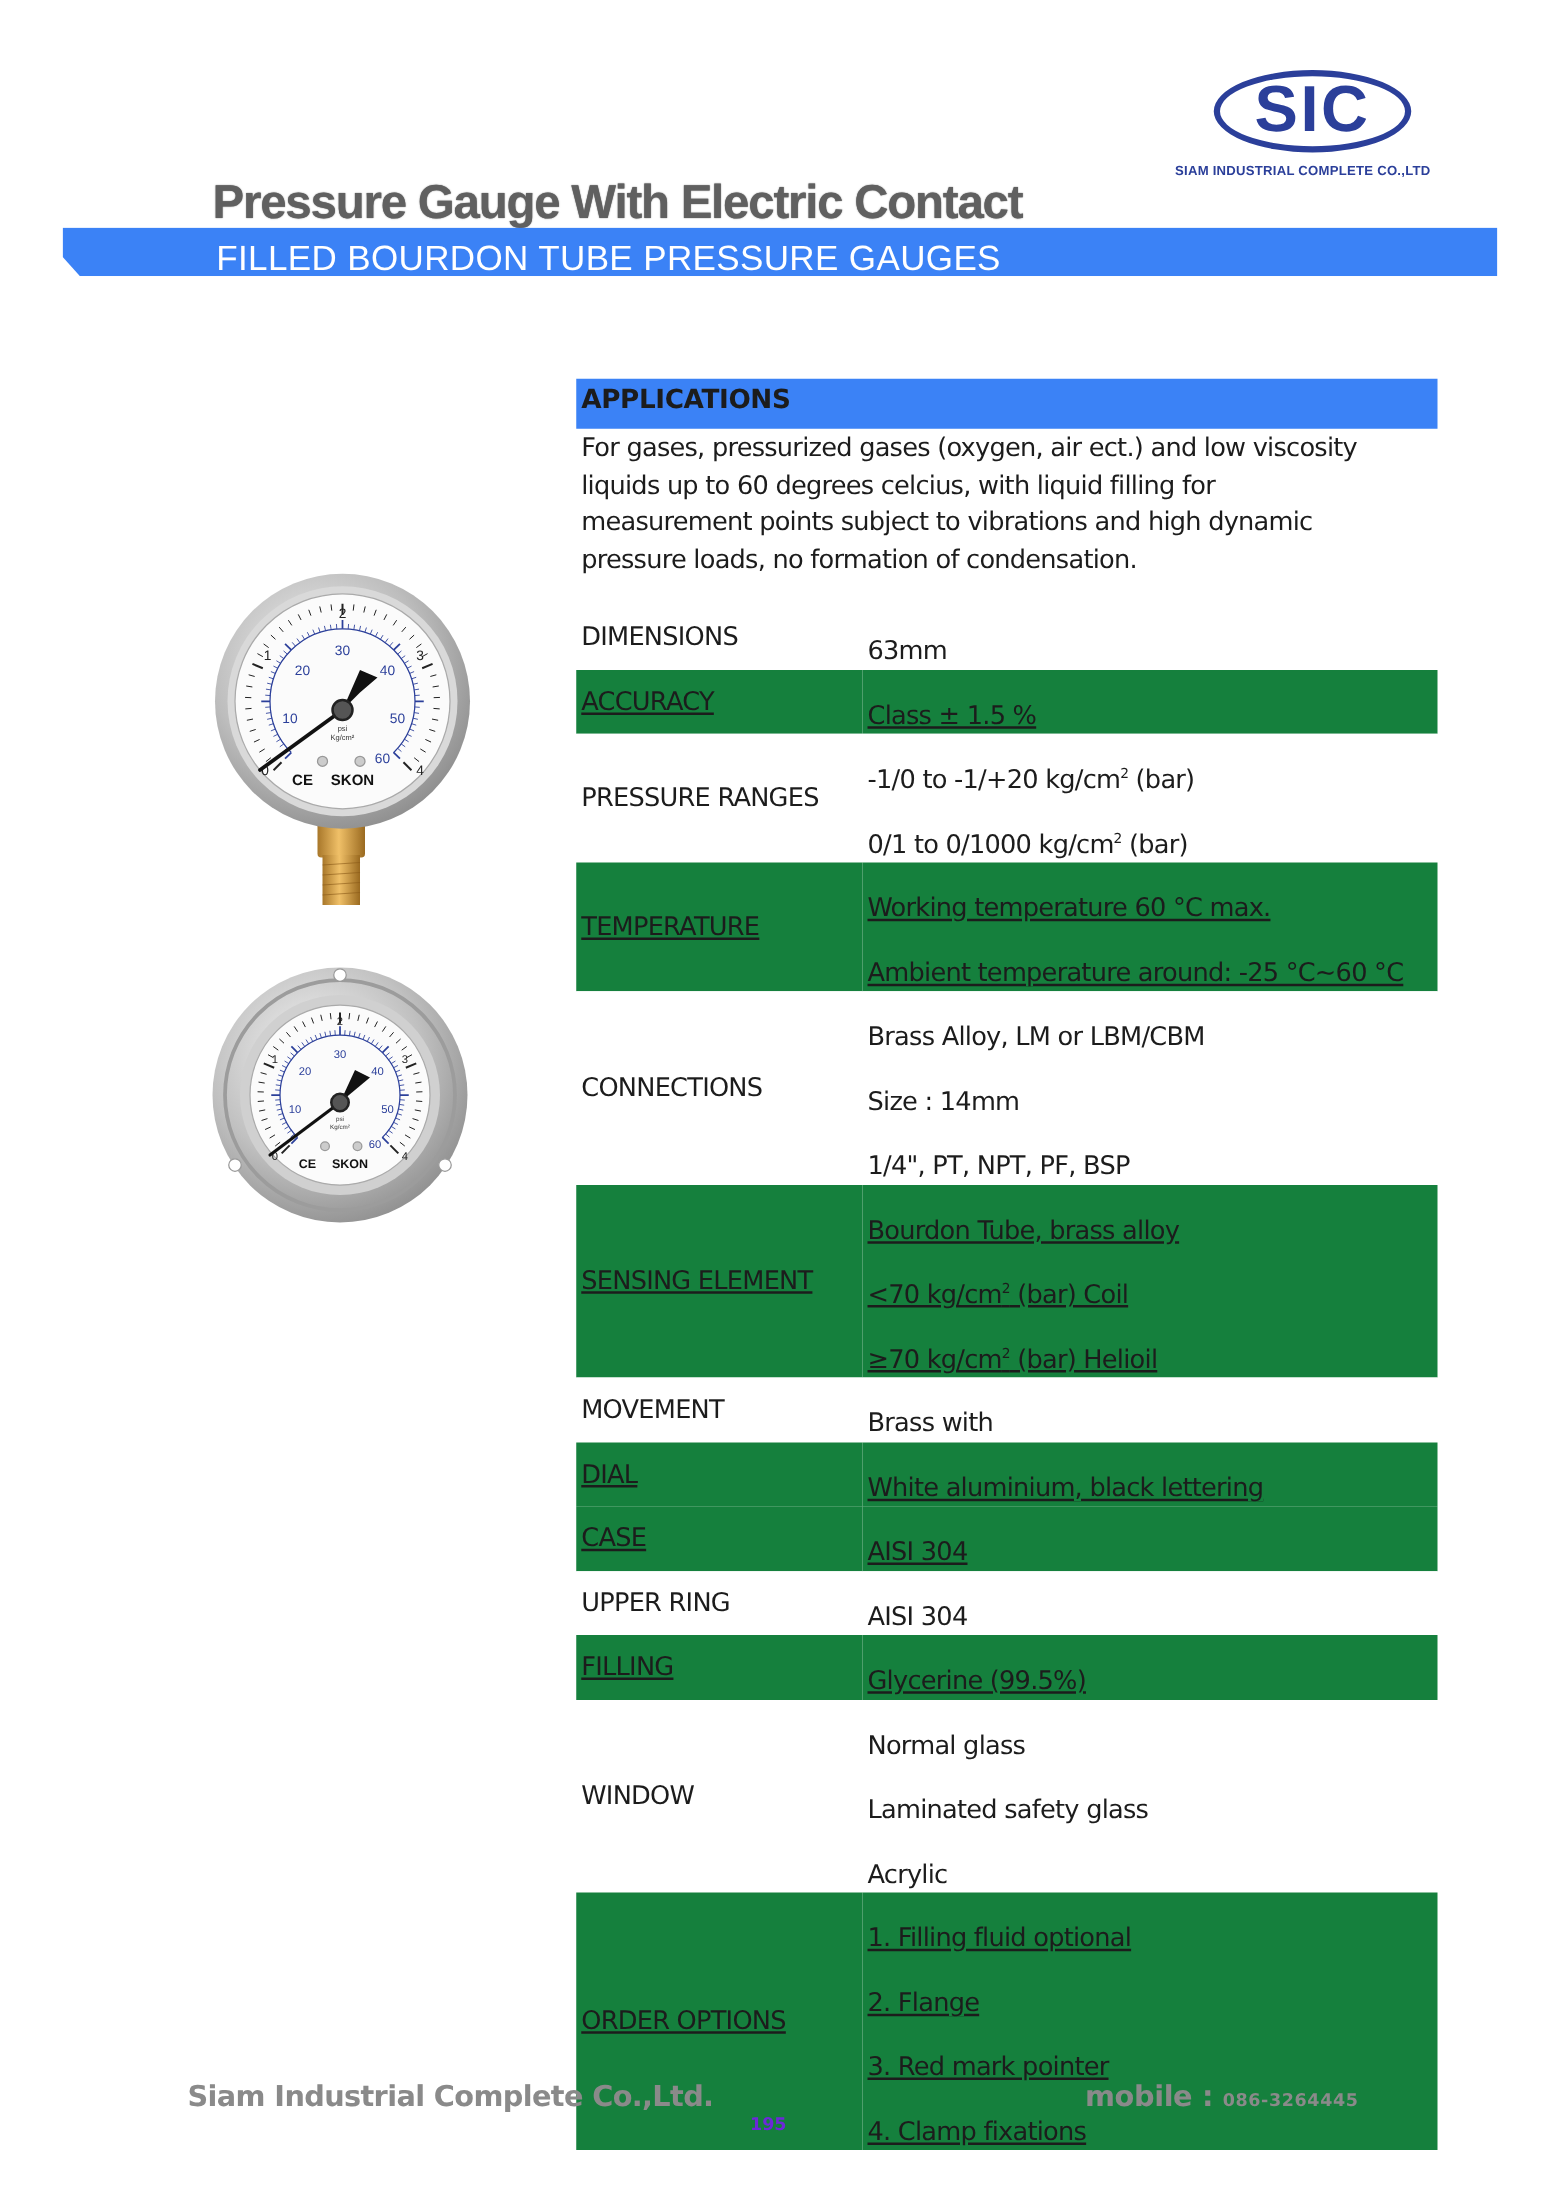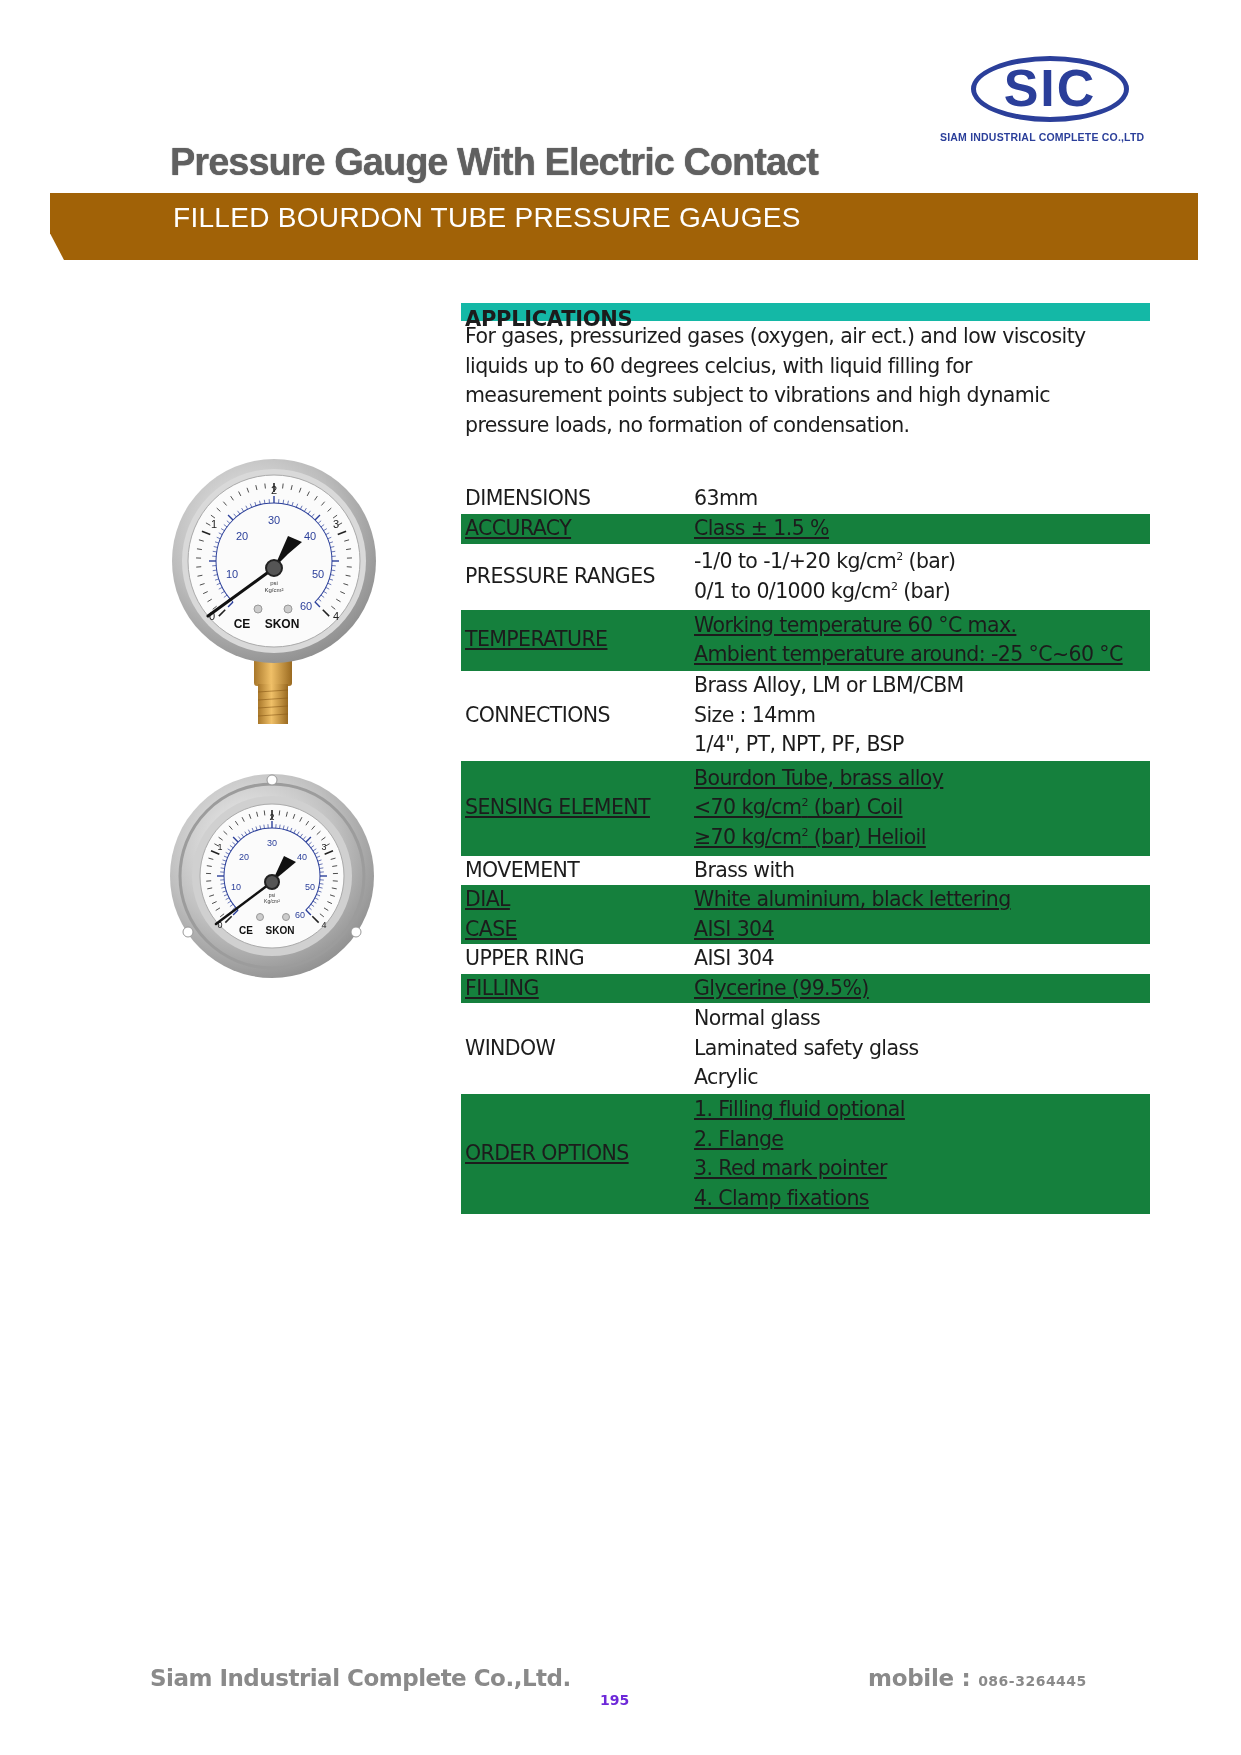--- a/index.html
+++ b/index.html
@@ -17,45 +17,45 @@
               font-family: "Liberation Sans", sans-serif; font-weight: bold; font-size: 10.5px;
               color: #2b3f9a; letter-spacing: 0.2px; white-space: nowrap; }
 
   
   .page-title { position: absolute; left: 170px; top: 140px;
                 font-family: "Liberation Sans", sans-serif; font-weight: bold; font-size: 38px;
                 color: #606060; letter-spacing: -1px; white-space: nowrap; line-height: 44px;
                 text-shadow: 0 0 1px #555; }
 
   
-  .banner { position: absolute; left: 50px; top: 193px; width: 1148px; height: 67px;
-            background: #a16207;
+  .banner { position: absolute; left: 50px; top: 182px; width: 1148px; height: 39px;
+            background: #3b82f6;
             clip-path: polygon(0 0, 100% 0, 100% 100%, 14px 100%, 0 60%); }
   .banner-text { position: absolute; left: 123px; top: 8px;
                  font-family: "Liberation Sans", sans-serif; font-size: 28px; color: #ffffff;
                  letter-spacing: 0.3px; white-space: nowrap; line-height: 34px; }
 
   
   .content { position: absolute; left: 461px; top: 303px; width: 689px; }
-  .section-head { background: #14b8a6; height: 18px; line-height: 32px; padding-left: 4px;
+  .section-head { background: #3b82f6; height: 40px; line-height: 32px; padding-left: 4px;
                   font-family: "DejaVu Sans", sans-serif; font-weight: bold; font-size: 21px;
                   color: #1c1c1c; letter-spacing: -0.3px; }
   .applications-body { padding-left: 4px; font-size: 20.5px; line-height: 29.5px;
                        letter-spacing: -0.6px; color: #1c1c1c; margin-top: 1px; }
 
   .spec-table { position: absolute; left: 461px; top: 484px; width: 689px;
                 border-collapse: collapse; }
   .spec-table td { padding: 0 0 0 4px; font-size: 20.5px; letter-spacing: -0.6px;
                    color: #1c1c1c; vertical-align: middle; line-height: 29.5px; }
   .spec-table td.col-label { width: 225px; }
   .spec-table tr.gray td { background: #15803d; text-decoration: underline; }
   .spec-table tr.white td { background: #ffffff; }
   .spec-table tr.head td { background: #b5b6b8; font-weight: bold; font-size: 21px;
                            letter-spacing: -0.3px; line-height: 30px; }
-  .spec-table .val-line { display: block; }
+  .spec-table .val-line { display: block; margin-top: 22px; }
   sup { font-size: 11px; line-height: 0; }
 
   
   .gauge { position: absolute; }
   .gauge svg { display: block; }
 
   
   .footer-company { position: absolute; left: 150px; top: 1665px;
                     font-family: "DejaVu Sans", sans-serif; font-weight: bold; font-size: 23px;
                     color: #8a8a8a; letter-spacing: -0.5px; white-space: nowrap; }

